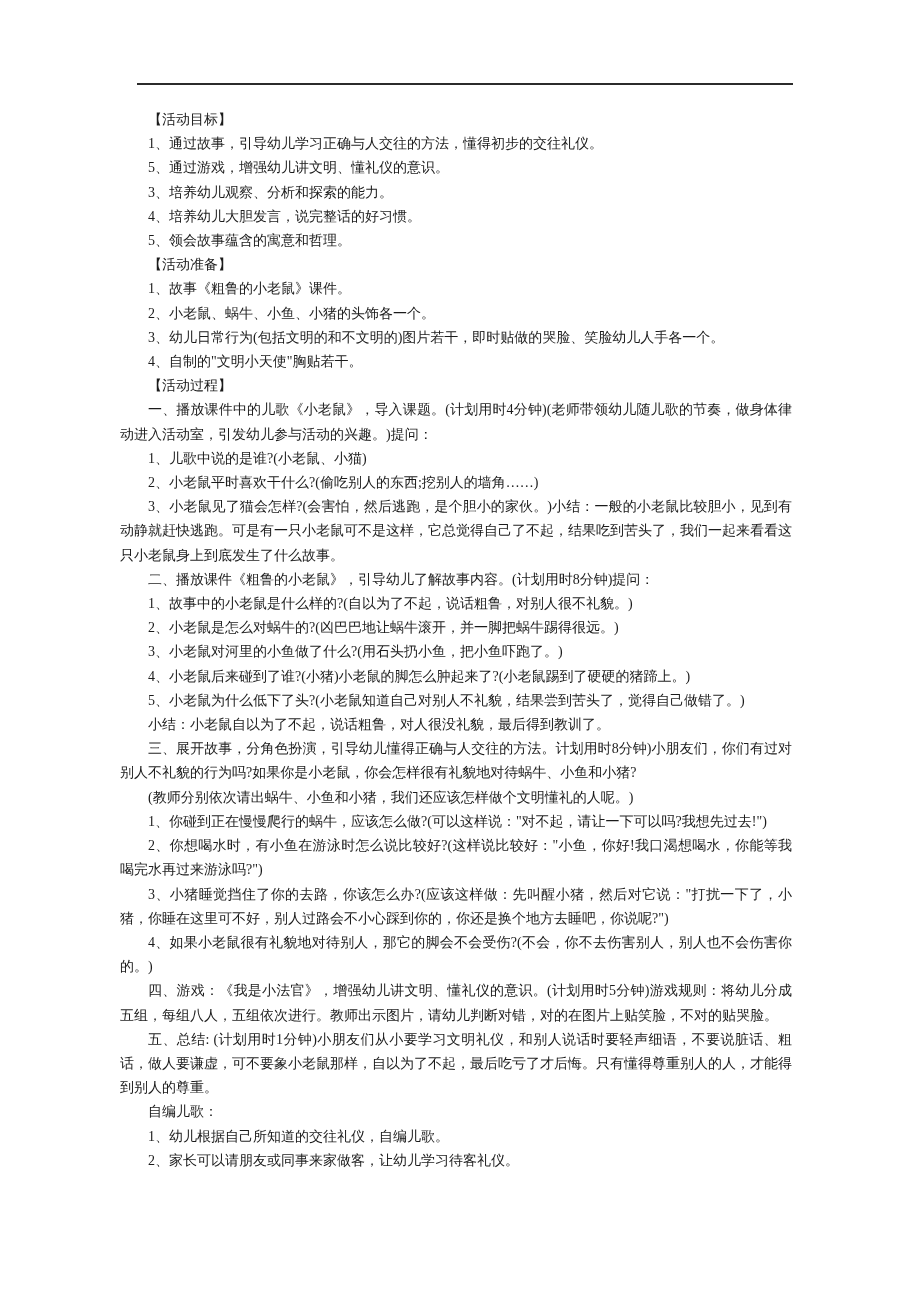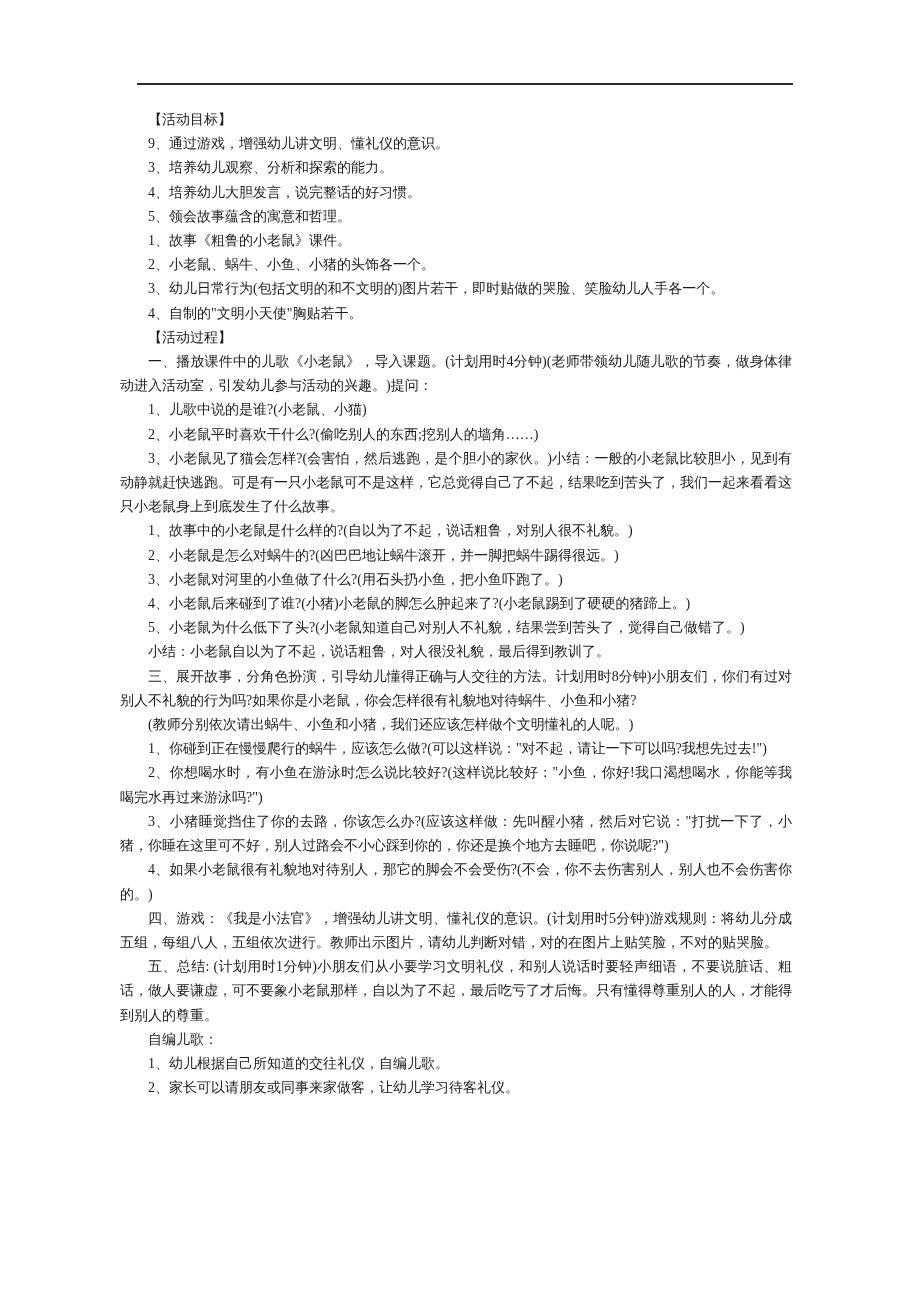--- a/index.html
+++ b/index.html
@@ -40,33 +40,36 @@
     word-break: break-all;
   }
 </style>
 </head>
 <body>
 
 <div class="page" style="background: rgb(255, 255, 255);">
   <div class="top-rule" style="background: rgb(43, 43, 43);"></div>
   <div class="content" id="doc-content" style="color: rgb(27, 27, 27);">
       <p>【活动目标】</p>
-      <p>9、通过游戏，增强幼儿讲文明、懂礼仪的意识。</p>
+      <p>1、通过故事，引导幼儿学习正确与人交往的方法，懂得初步的交往礼仪。</p>
+      <p>5、通过游戏，增强幼儿讲文明、懂礼仪的意识。</p>
       <p>3、培养幼儿观察、分析和探索的能力。</p>
       <p>4、培养幼儿大胆发言，说完整话的好习惯。</p>
       <p>5、领会故事蕴含的寓意和哲理。</p>
+      <p>【活动准备】</p>
       <p>1、故事《粗鲁的小老鼠》课件。</p>
       <p>2、小老鼠、蜗牛、小鱼、小猪的头饰各一个。</p>
       <p>3、幼儿日常行为(包括文明的和不文明的)图片若干，即时贴做的哭脸、笑脸幼儿人手各一个。</p>
       <p>4、自制的"文明小天使"胸贴若干。</p>
       <p>【活动过程】</p>
       <p>一、播放课件中的儿歌《小老鼠》，导入课题。(计划用时4分钟)(老师带领幼儿随儿歌的节奏，做身体律动进入活动室，引发幼儿参与活动的兴趣。)提问：</p>
       <p>1、儿歌中说的是谁?(小老鼠、小猫)</p>
       <p>2、小老鼠平时喜欢干什么?(偷吃别人的东西;挖别人的墙角……)</p>
       <p>3、小老鼠见了猫会怎样?(会害怕，然后逃跑，是个胆小的家伙。)小结：一般的小老鼠比较胆小，见到有动静就赶快逃跑。可是有一只小老鼠可不是这样，它总觉得自己了不起，结果吃到苦头了，我们一起来看看这只小老鼠身上到底发生了什么故事。</p>
+      <p>二、播放课件《粗鲁的小老鼠》，引导幼儿了解故事内容。(计划用时8分钟)提问：</p>
       <p>1、故事中的小老鼠是什么样的?(自以为了不起，说话粗鲁，对别人很不礼貌。)</p>
       <p>2、小老鼠是怎么对蜗牛的?(凶巴巴地让蜗牛滚开，并一脚把蜗牛踢得很远。)</p>
       <p>3、小老鼠对河里的小鱼做了什么?(用石头扔小鱼，把小鱼吓跑了。)</p>
       <p>4、小老鼠后来碰到了谁?(小猪)小老鼠的脚怎么肿起来了?(小老鼠踢到了硬硬的猪蹄上。)</p>
       <p>5、小老鼠为什么低下了头?(小老鼠知道自己对别人不礼貌，结果尝到苦头了，觉得自己做错了。)</p>
       <p>小结：小老鼠自以为了不起，说话粗鲁，对人很没礼貌，最后得到教训了。</p>
       <p>三、展开故事，分角色扮演，引导幼儿懂得正确与人交往的方法。计划用时8分钟)小朋友们，你们有过对别人不礼貌的行为吗?如果你是小老鼠，你会怎样很有礼貌地对待蜗牛、小鱼和小猪?</p>
       <p>(教师分别依次请出蜗牛、小鱼和小猪，我们还应该怎样做个文明懂礼的人呢。)</p>
       <p>1、你碰到正在慢慢爬行的蜗牛，应该怎么做?(可以这样说："对不起，请让一下可以吗?我想先过去!")</p>
       <p>2、你想喝水时，有小鱼在游泳时怎么说比较好?(这样说比较好："小鱼，你好!我口渴想喝水，你能等我喝完水再过来游泳吗?")</p>

